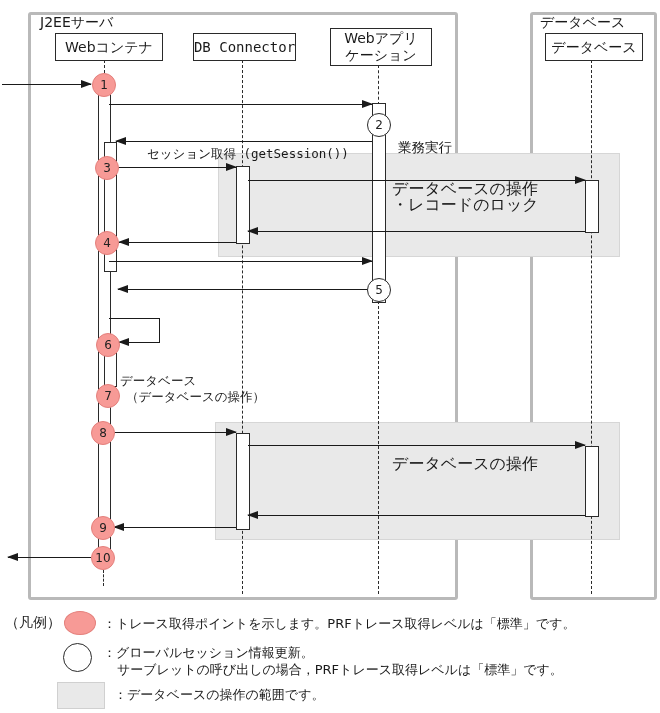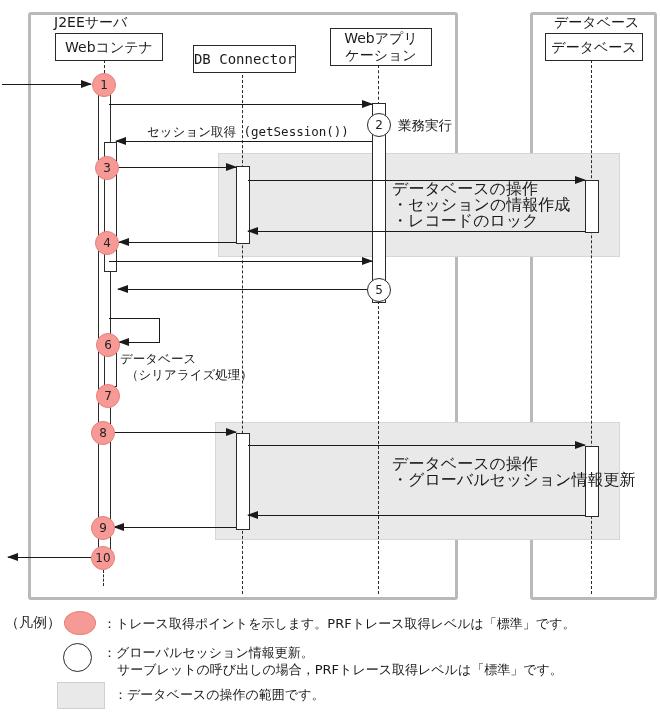--- a/index.html
+++ b/index.html
@@ -3,21 +3,21 @@
 <meta charset="utf-8">
 <style>
   html,body{margin:0;padding:0;}
   body{
     width:660px;height:713px;position:relative;background:#ffffff;
     font-family:"DejaVu Sans","Liberation Sans",sans-serif;
     color:#1a1a1a;overflow:hidden;
   }
   
   .frame{position:absolute;border:3px solid #b9b9b9;border-radius:3px;background:transparent;z-index:1;}
-  .frame-label{position:absolute;font-size:14px;white-space:nowrap;z-index:7;margin-left:14px;}
+  .frame-label{position:absolute;font-size:14px;white-space:nowrap;z-index:7;}
   
   .pbox{position:absolute;background:#fff;border:1px solid #2a2a2a;display:flex;flex-direction:column;
         align-items:center;justify-content:center;font-size:14px;line-height:17px;z-index:4;white-space:nowrap;}
   .mono{font-family:"DejaVu Sans Mono","Liberation Mono",monospace;}
   
   .lifeline{position:absolute;width:0;border-left:1px dashed #2a2a2a;z-index:3;}
   
   .opbox{position:absolute;background:#e9e9e9;border:1px solid #d6d6d6;z-index:2;}
   
   .act{position:absolute;background:#fff;border:1px solid #2a2a2a;z-index:4;}
@@ -27,21 +27,21 @@
     border-top:4.5px solid transparent;border-bottom:4.5px solid transparent;border-left:11px solid #1a1a1a;}
   .msg.arr-l::before{content:"";position:absolute;left:-1px;top:-5px;width:0;height:0;
     border-top:4.5px solid transparent;border-bottom:4.5px solid transparent;border-right:11px solid #1a1a1a;}
   .vseg{position:absolute;width:0;border-left:1px solid #1a1a1a;z-index:5;}
   
   .tp{position:absolute;width:22px;height:22px;border-radius:50%;display:flex;align-items:center;
       justify-content:center;font-size:12px;z-index:6;}
   .tp.pink{background:#f79a96;border:1px solid #e4807c;color:#222;}
   .tp.white{background:#ffffff;border:1px solid #2a2a2a;color:#222;}
   
-  .lbl{position:absolute;font-size:12.5px;white-space:nowrap;z-index:7;}
+  .lbl{position:absolute;font-size:12.5px;white-space:nowrap;z-index:7;margin-top:22px;}
   .optext{position:absolute;font-size:16px;line-height:16px;white-space:nowrap;z-index:7;}
   
   .legend-ellipse{position:absolute;width:30px;height:22px;border-radius:50%;
       background:#f79a96;border:1px solid #e4807c;z-index:6;}
   .legend-circle{position:absolute;width:27px;height:27px;border-radius:50%;
       background:#fff;border:1px solid #2a2a2a;z-index:6;}
   .legend-square{position:absolute;width:46px;height:25px;background:#e9e9e9;border:1px solid #d0d0d0;z-index:6;}
   .legend-text{position:absolute;font-size:13px;white-space:nowrap;z-index:7;line-height:17px;}
 </style>
 </head>
@@ -59,21 +59,21 @@
 <div class="lifeline" style="left:104px;top:60px;height:18px;"></div>
 <div class="lifeline" style="left:103px;top:570px;height:16px;"></div>
 <div class="lifeline" style="left:242px;top:60px;height:534px;"></div>
 <div class="lifeline" style="left:378px;top:65px;height:40px;"></div>
 <div class="lifeline" style="left:378px;top:301px;height:293px;"></div>
 <div class="lifeline" style="left:591px;top:60px;height:534px;"></div>
 
 <div class="pbox" style="left:55px;top:33px;width:106px;height:26px;">
   <span>Webコンテナ</span>
 </div>
-<div class="pbox mono" style="left:193px;top:33px;width:101px;height:26px;margin-top:12px;">
+<div class="pbox mono" style="left:193px;top:33px;width:101px;height:26px;">
   <span>DB Connector</span>
 </div>
 <div class="pbox" style="left:330px;top:28px;width:100px;height:36px;">
   <span>Webアプリ</span>
   <span>ケーション</span>
 </div>
 <div class="pbox" style="left:545px;top:33px;width:96px;height:26px;">
   <span>データベース</span>
 </div>
 
@@ -131,30 +131,28 @@
 <div class="tp pink" style="left:91px;top:516px;">
     <span>9</span>
   </div>
 <div class="tp pink" style="left:91px;top:546px;">
     <span>10</span>
   </div>
 
 <div class="lbl mono" style="left:147px;top:124px;">セッション取得 (getSession())</div>
 <div class="lbl" style="left:398px;top:117px;font-size:13.5px;">業務実行</div>
 <div class="lbl" style="left:120px;top:351px;">データベース</div>
-<div class="lbl" style="left:126px;top:367px;">（シリアライズ処理）</div>
+<div class="lbl" style="left:126px;top:367px;">（データベースの操作）</div>
 
 <div class="optext" style="left:392px;top:181px;">
   <div>データベースの操作</div>
-  <div>・セッションの情報作成</div>
   <div>・レコードのロック</div>
 </div>
 <div class="optext" style="left:392px;top:456px;">
   <div>データベースの操作</div>
-  <div>・グローバルセッション情報更新</div>
 </div>
 
 <div class="legend-text" style="left:5px;top:614px;font-size:14px;">（凡例）</div>
 <div class="legend-ellipse" style="left:64px;top:611px;"></div>
 <div class="legend-text" style="left:103px;top:615px;">：トレース取得ポイントを示します。PRFトレース取得レベルは「標準」です。</div>
 
 <div class="legend-circle" style="left:63px;top:643px;"></div>
 <div class="legend-text" style="left:103px;top:644px;">：グローバルセッション情報更新。</div>
 <div class="legend-text" style="left:117px;top:661px;">サーブレットの呼び出しの場合，PRFトレース取得レベルは「標準」です。</div>
 

